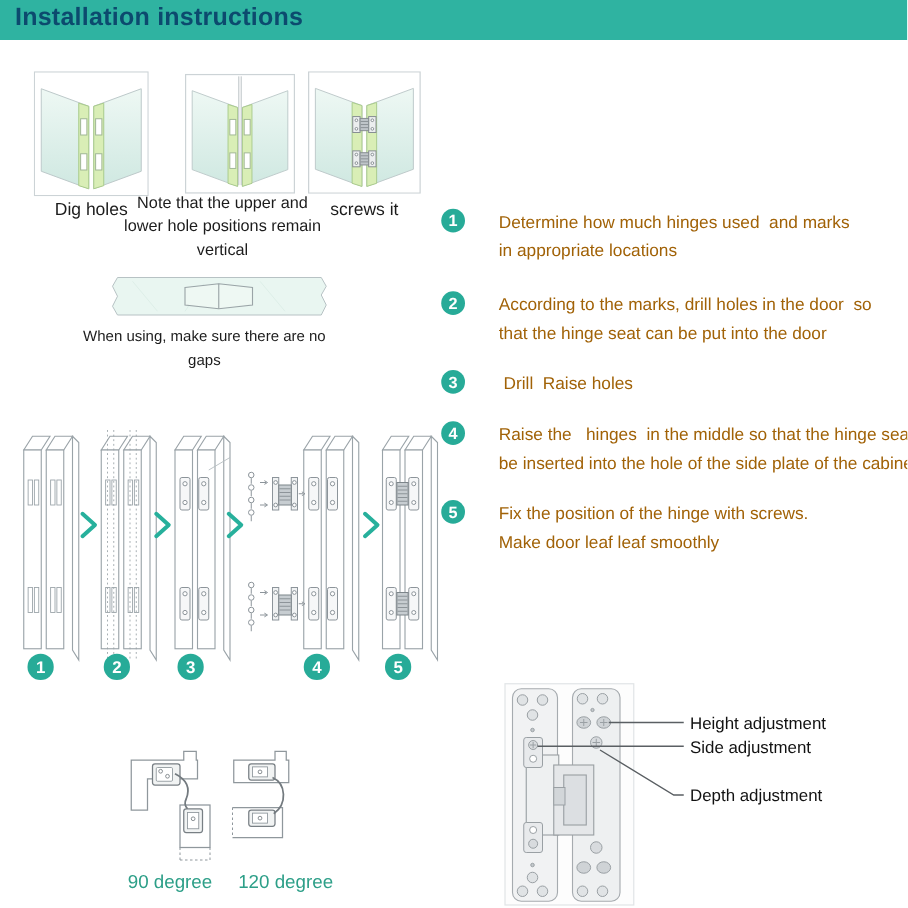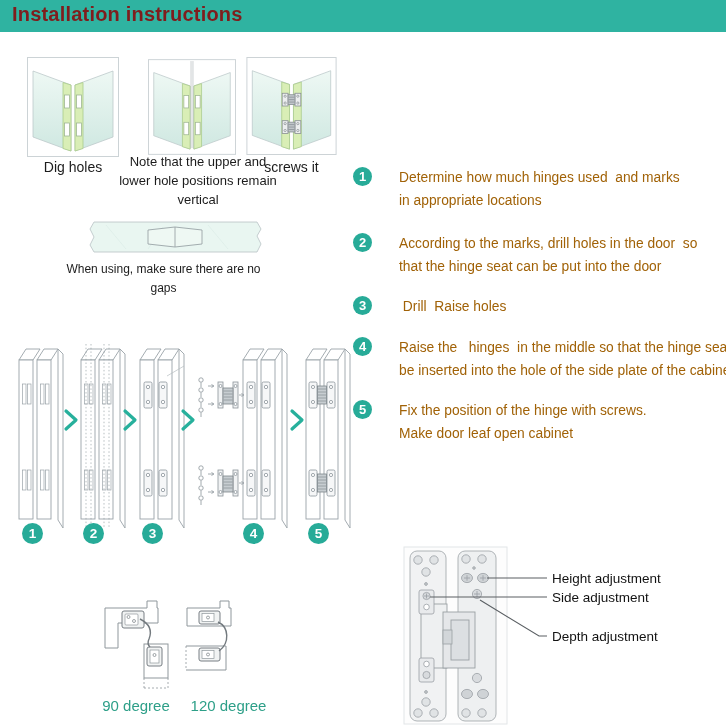--- a/index.html
+++ b/index.html
@@ -1,21 +1,21 @@
 <!DOCTYPE html>
 <html><head>
 <meta charset="utf-8">
 <style>
   html,body{margin:0;padding:0;background:#fff;}
   .canvas{position:relative;width:726px;height:726px;background:#ffffff;overflow:hidden;
           font-family:"Liberation Sans",sans-serif;color:#111;}
   .abs{position:absolute;}
   
   .header{position:absolute;top:0;left:0;width:726px;height:32px;background:#2fb3a1;}
-  .header .title{position:absolute;left:12px;top:3px;font-size:20px;font-weight:600;color:#7f1d1d;letter-spacing:.2px;}
+  .header .title{position:absolute;left:12px;top:3px;font-size:20px;font-weight:600;color:#0c4a6e;letter-spacing:.2px;}
   
   .cap{position:absolute;font-size:14px;color:#1c1c1c;text-align:center;line-height:19px;}
   .cap2{font-size:13px;}
   
   .step{position:absolute;left:353px;display:flex;align-items:flex-start;}
   .badge{width:19px;height:19px;border-radius:50%;background:#27ab98;color:#fff;font-size:13px;font-weight:700;
          display:flex;align-items:center;justify-content:center;flex:0 0 19px;margin-top:1px;}
   .step-text{margin-left:27px;font-size:13.8px;line-height:23px;color:#a16207;}
   .step-text div{white-space:pre;}
   
@@ -72,21 +72,21 @@
       <polygon points="56,25.5 48,28 48,94 56,91.5" fill="#d9eeb6" stroke="#a9cb8b" stroke-width="0.8"></polygon>
       <g fill="#ffffff" stroke="#9fb694" stroke-width="0.8">
         <rect x="37.5" y="38" width="5" height="13"></rect>
           <rect x="37.5" y="66" width="5" height="13"></rect>
         <rect x="49.5" y="38" width="5" height="13"></rect>
           <rect x="49.5" y="66" width="5" height="13"></rect>
       </g>
       <path d="M45,2 V93 M47,2 V93" stroke="#aeb6b9" stroke-width="0.7" fill="none"></path>
     </svg>
   </div>
-  <div class="cap cap2" style="left:108px;top:152px;width:180px;">
+  <div class="cap cap2" style="left:88px;top:152px;width:180px;">
     <div>Note that the upper and</div>
     <div>lower hole positions remain vertical</div>
   </div>
 
   <div class="abs" style="left:246px;top:57px;">
     <svg width="91" height="98" viewBox="0 0 92 100">
       <defs>
           <linearGradient id="gpc" x1="0" y1="0" x2="0" y2="1">
         <stop offset="0" stop-color="#eef8f4"></stop>
             <stop offset="1" stop-color="#cfe8e1"></stop>
@@ -153,21 +153,21 @@
     <div class="badge">4</div>
     <div class="step-text">
       <div>Raise the   hinges  in the middle so that the hinge seat can</div>
       <div>be inserted into the hole of the side plate of the cabinet door</div>
     </div>
   </div>
   <div class="step" style="top:399px;">
     <div class="badge">5</div>
     <div class="step-text">
       <div>Fix the position of the hinge with screws.</div>
-      <div>Make door leaf open cabinet</div>
+      <div>Make door leaf leaf smoothly</div>
     </div>
   </div>
 
   <div class="abs" style="left:18px;top:340px;">
     <svg width="46" height="192" viewBox="0 0 46 192">
       <g fill="#ffffff" stroke="#9aa3a8" stroke-width="0.9">
         <polygon points="40,9 45,14 45,188 40,180"></polygon>
         <polygon points="1,20 8,9 22,9 15,20"></polygon>
         <polygon points="19,20 26,9 40,9 33,20"></polygon>
         <rect x="1" y="20" width="14" height="159"></rect>

